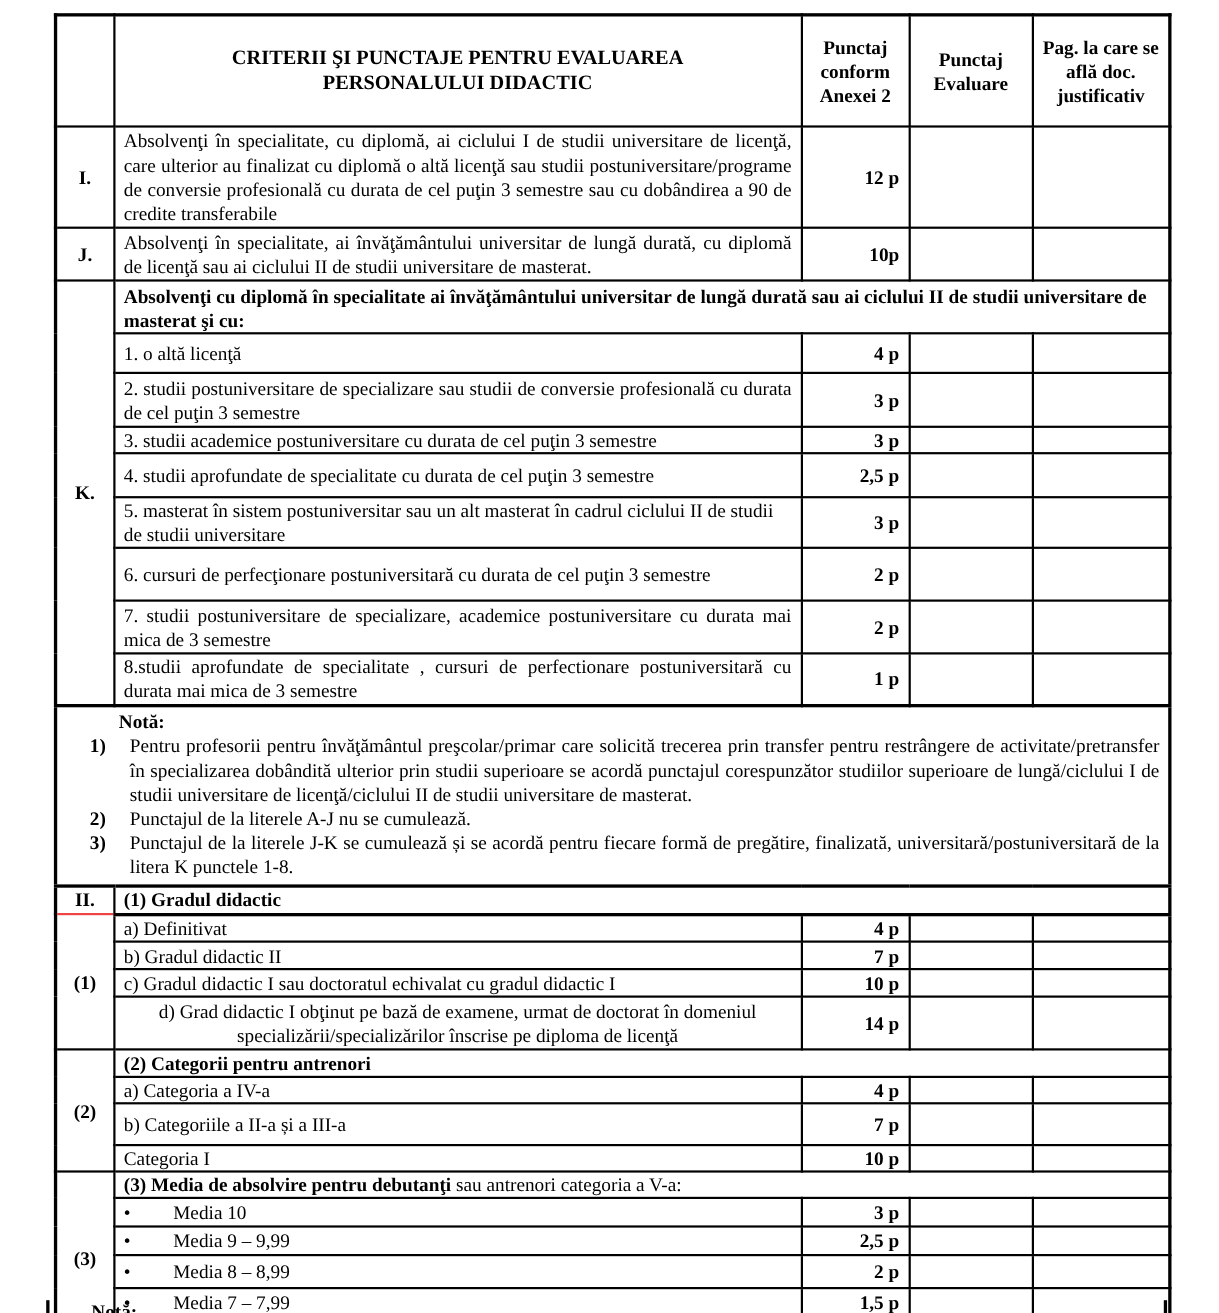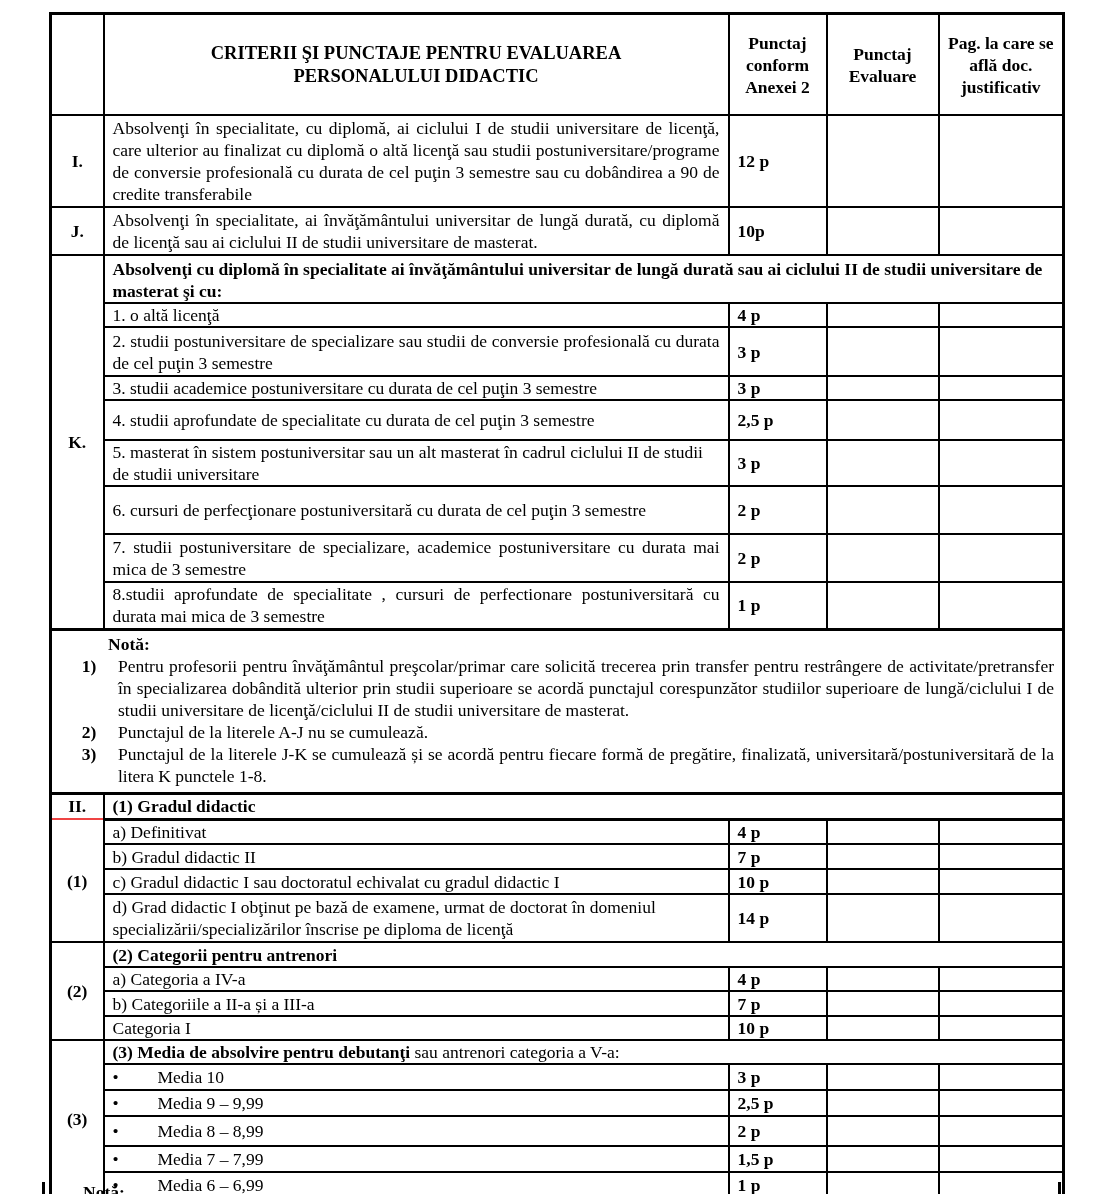--- a/index.html
+++ b/index.html
@@ -4,21 +4,21 @@
 <style>
   html, body { margin:0; padding:0; background:#ffffff; }
   body { width:1108px; height:1194px; overflow:hidden; position:relative;
          font-family:"Liberation Serif","DejaVu Serif",serif; color:#000; }
   table.crit { position:absolute; left:49px; top:12px; width:1013px;
                border-collapse:collapse; table-layout:fixed; font-size:17.5px; line-height:22px; }
   table.crit td { border:2px solid #000; padding:0 8px; vertical-align:middle; }
   table.crit { border:3px solid #000; }
   .c-num { width:37px; text-align:center; font-weight:bold; }
   .c-txt { width:608px; text-align:justify; }
-  .c-pts { width:82px; text-align:left; font-weight:bold; }
+  .c-pts { width:82px; text-align:right; font-weight:bold; }
   .hdr td { font-weight:bold; text-align:center; height:99px; }
   .hdr .title { font-size:18.5px; line-height:23px; }
   .bold { font-weight:bold; }
   .note-row td { padding:2px 10px 0 10px; }
   .note-title { font-weight:bold; margin-left:48px; }
   .note-item { display:flex; text-align:justify; }
   .note-item .n { width:58px; flex:none; font-weight:bold; text-align:center; }
   .note-item .t { flex:1; }
   .bullet { display:inline-block; width:45px; }
   .bottom-note { position:absolute; left:42px; top:1182px; width:1013px; height:20px;
@@ -60,21 +60,21 @@
     <td class="c-txt">Absolvenţi în specialitate, ai învăţământului universitar de lungă durată, cu diplomă de licenţă sau ai ciclului II de studii universitare de masterat.</td>
     <td class="c-pts">10p</td>
     <td></td>
     <td></td>
   </tr>
 
   <tr style="height:48px">
     <td class="c-num" rowspan="9">K.</td>
     <td colspan="4" class="bold" style="vertical-align:top;padding-top:2px">Absolvenţi cu diplomă în specialitate ai învăţământului universitar de lungă durată sau ai ciclului II de studii universitare de masterat şi cu:</td>
   </tr>
-  <tr style="height:24px">
+  <tr style="height:36px">
     <td class="c-txt">1.  o altă licenţă</td>
     <td class="c-pts">4 p</td>
     <td></td>
         <td></td>
   </tr>
   <tr style="height:49px">
     <td class="c-txt">2. studii postuniversitare de specializare sau studii de conversie profesională cu durata de cel puţin 3 semestre</td>
     <td class="c-pts">3 p</td>
     <td></td>
         <td></td>
@@ -152,37 +152,37 @@
     <td></td>
         <td></td>
   </tr>
   <tr style="height:25px">
     <td class="c-txt">c) Gradul didactic I sau doctoratul echivalat cu gradul didactic I</td>
     <td class="c-pts">10 p</td>
     <td></td>
         <td></td>
   </tr>
   <tr style="height:48px">
-    <td class="c-txt" style="text-align:left">d) Grad didactic I obţinut pe bază de examene, urmat de doctorat în domeniul specializării/specializărilor înscrise pe diploma de licenţă</td>
+    <td class="c-txt" style="text-align:center">d) Grad didactic I obţinut pe bază de examene, urmat de doctorat în domeniul specializării/specializărilor înscrise pe diploma de licenţă</td>
     <td class="c-pts">14 p</td>
     <td></td>
         <td></td>
   </tr>
 
   <tr style="height:25px">
     <td class="c-num" rowspan="4">(2)</td>
     <td colspan="4" class="bold">(2) Categorii pentru antrenori</td>
   </tr>
   <tr style="height:24px">
     <td class="c-txt">a)  Categoria a IV-a</td>
     <td class="c-pts">4 p</td>
     <td></td>
         <td></td>
   </tr>
-  <tr style="height:25px">
+  <tr style="height:38px">
     <td class="c-txt">b) Categoriile a II-a și a III-a</td>
     <td class="c-pts">7 p</td>
     <td></td>
         <td></td>
   </tr>
   <tr style="height:20px">
     <td class="c-txt">Categoria I</td>
     <td class="c-pts">10 p</td>
     <td></td>
         <td></td>

